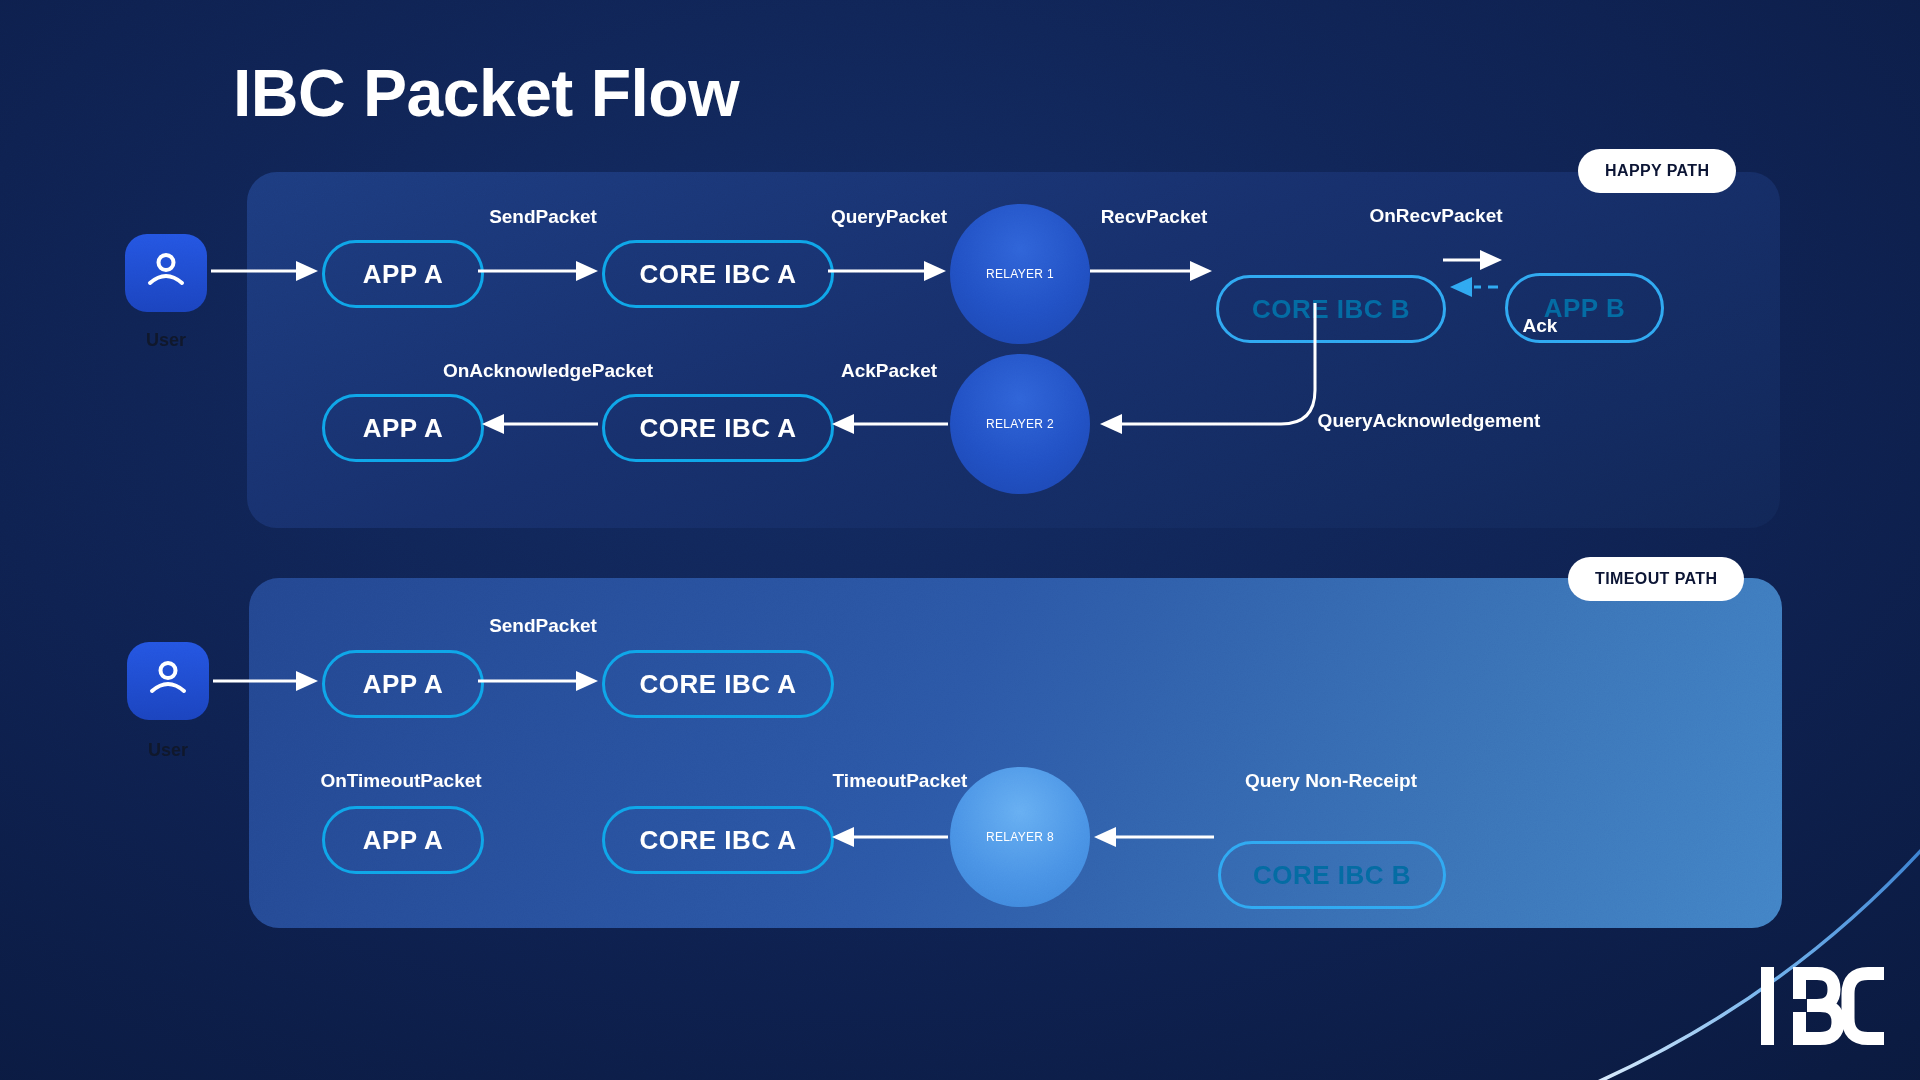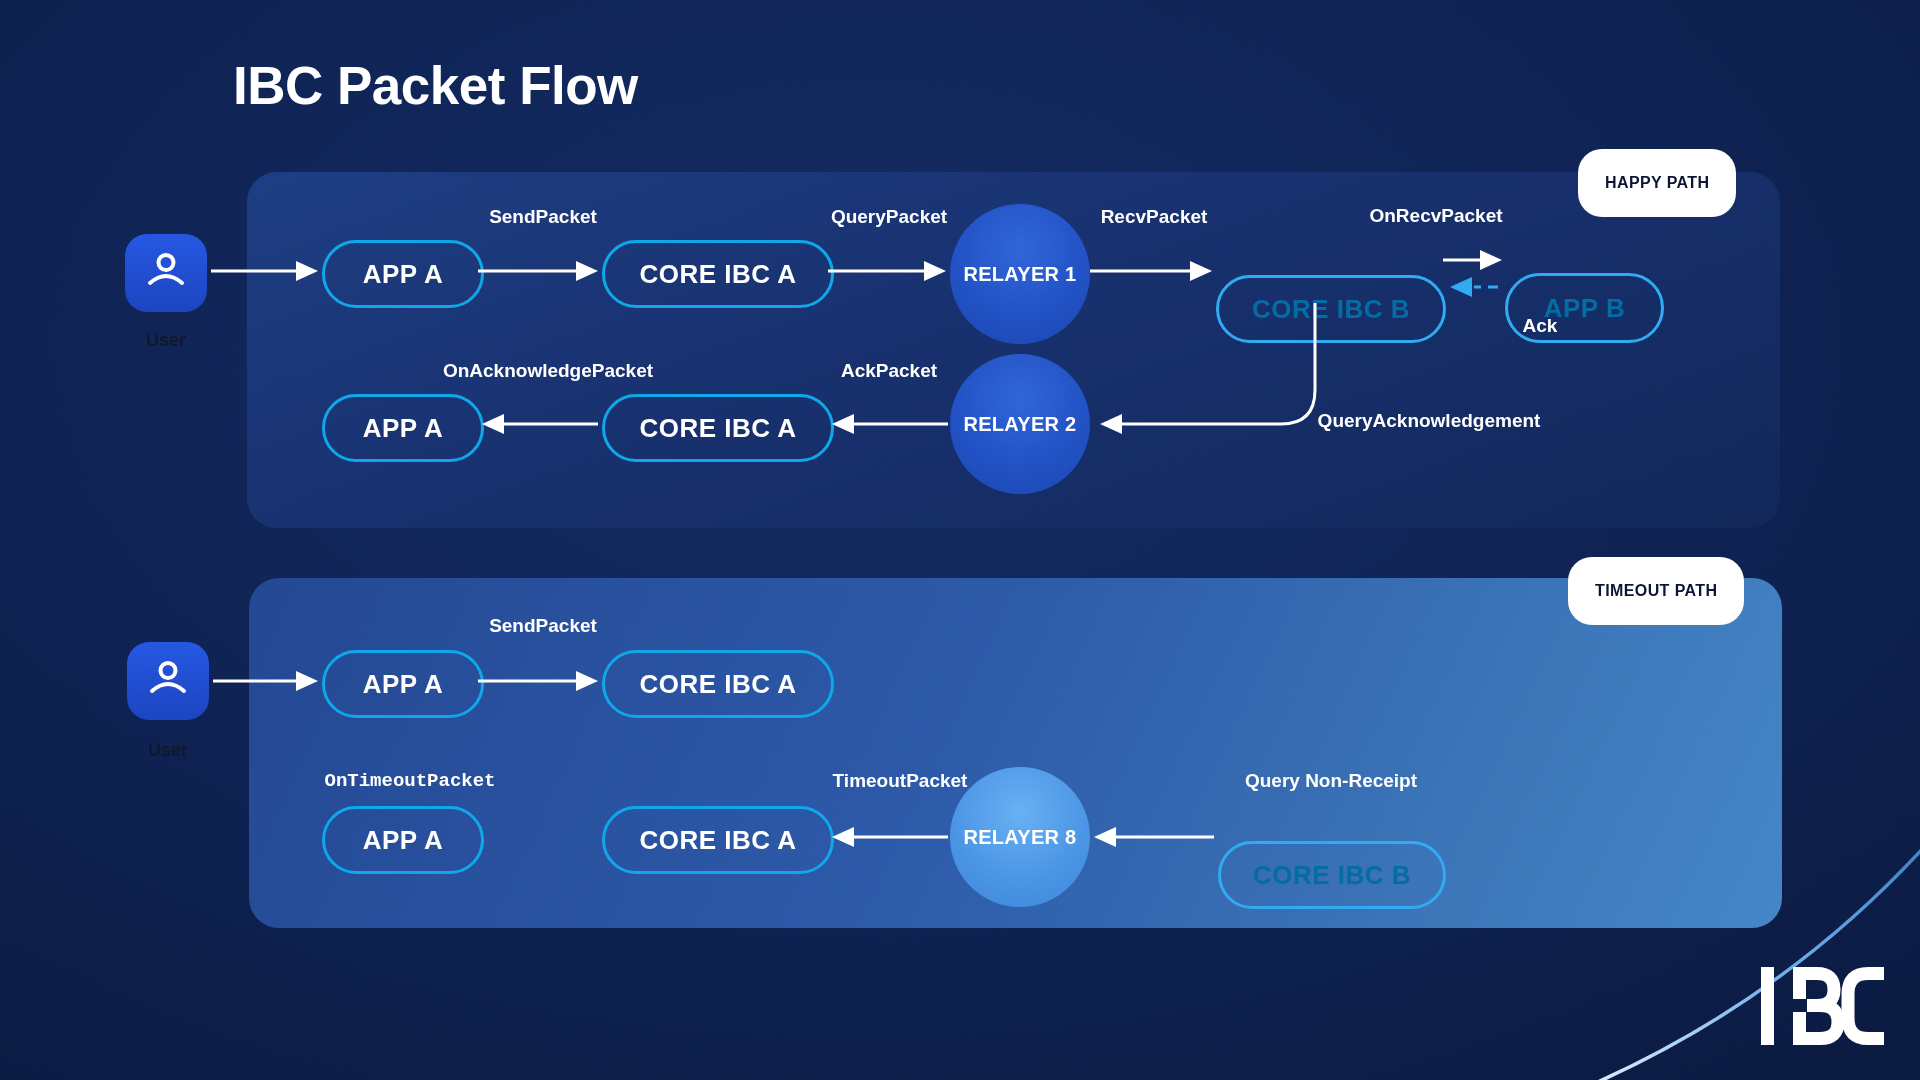--- a/index.html
+++ b/index.html
@@ -5,46 +5,46 @@
   html,body{margin:0;padding:0;}
   body{
     width:1920px;height:1080px;position:relative;overflow:hidden;
     font-family:"Liberation Sans", sans-serif;
     background:
       radial-gradient(125% 135% at 45% 32%, #132b62 0%, #0e2150 38%, #0a1a40 64%, #071228 100%);
   }
   .abs{position:absolute;}
   .title{
     position:absolute;left:233px;top:55px;
-    font-size:53px;font-weight:800;color:#ffffff;letter-spacing:-0.5px;
+    font-size:66px;font-weight:800;color:#ffffff;letter-spacing:-0.5px;
   }
   .panel{position:absolute;border-radius:30px;}
   .panel-happy{
     left:247px;top:172px;width:1533px;height:356px;
     background:linear-gradient(160deg,#1d3c80 0%,#172f6b 45%,#132a5f 80%,#112656 100%);
   }
   .panel-timeout{
     left:249px;top:578px;width:1533px;height:350px;
     background:linear-gradient(115deg,#234690 0%,#2b57a6 45%,#3a72b6 78%,#4283c6 100%);
   }
   .badge{
     position:absolute;background:#ffffff;color:#0b1433;border-radius:24px;
-    height:44px;display:flex;align-items:center;padding:12px 27px;
+    height:44px;display:flex;align-items:center;padding:0 27px;
     font-weight:800;font-size:16px;letter-spacing:0.4px;white-space:nowrap;
   }
   .pill{
     position:absolute;border:3px solid #0ea5e9;border-radius:40px;
     display:flex;align-items:center;justify-content:center;
     color:#ffffff;font-weight:800;font-size:26px;letter-spacing:0.5px;white-space:nowrap;
   }
   .pill.cyan{border-color:#2fa8f2;color:#0369a1;margin-top:35px;}
   .node-circle{
     position:absolute;width:140px;height:140px;border-radius:50%;
     display:flex;align-items:center;justify-content:center;
-    color:#ffffff;font-weight:700;font-size:20px;letter-spacing:0.3px;white-space:nowrap;
+    color:#ffffff;font-weight:400;font-size:12px;letter-spacing:0.3px;white-space:nowrap;
     background:radial-gradient(circle at 50% 32%, #2f63d8 0%, #2150c4 55%, #1b44ae 100%);
   }
   .node-circle.light{
     background:radial-gradient(circle at 50% 32%, #66aef2 0%, #4a93e6 55%, #3a82d8 100%);
   }
   .flow-label{
     position:absolute;transform:translate(-50%,-50%);
     color:#ffffff;font-weight:700;font-size:19px;white-space:nowrap;
   }
   .user-box{
@@ -109,21 +109,21 @@
 <div class="flow-label" style="left:548px;top:371px;">OnAcknowledgePacket</div>
 
 <div class="pill" style="left:322px;top:650px;width:156px;height:62px;">APP A</div>
 <div class="pill" style="left:602px;top:650px;width:226px;height:62px;">CORE IBC A</div>
 <div class="pill" style="left:322px;top:806px;width:156px;height:62px;">APP A</div>
 <div class="pill" style="left:602px;top:806px;width:226px;height:62px;">CORE IBC A</div>
 <div class="node-circle light" style="left:950px;top:767px;">RELAYER 8</div>
 <div class="pill cyan" style="left:1218px;top:806px;width:222px;height:62px;">CORE IBC B</div>
 
 <div class="flow-label" style="left:543px;top:626px;">SendPacket</div>
-<div class="flow-label" style="left:410px;top:781px;font-family:Liberation Mono, monospace;">OnTimeoutPacket</div>
+<div class="flow-label" style="left:401px;top:781px;">OnTimeoutPacket</div>
 <div class="flow-label" style="left:900px;top:781px;text-align:center;">TimeoutPacket</div>
 <div class="flow-label" style="left:1331px;top:781px;">Query Non-Receipt</div>
 
 <svg class="overlay" width="1920" height="1080" viewBox="0 0 1920 1080">
   <g stroke="#ffffff" stroke-width="3" fill="none">
 
     <path d="M211 271 H296"></path>
     <path d="M478 271 H576"></path>
     <path d="M828 271 H924"></path>
     <path d="M1090 271 H1190"></path>

